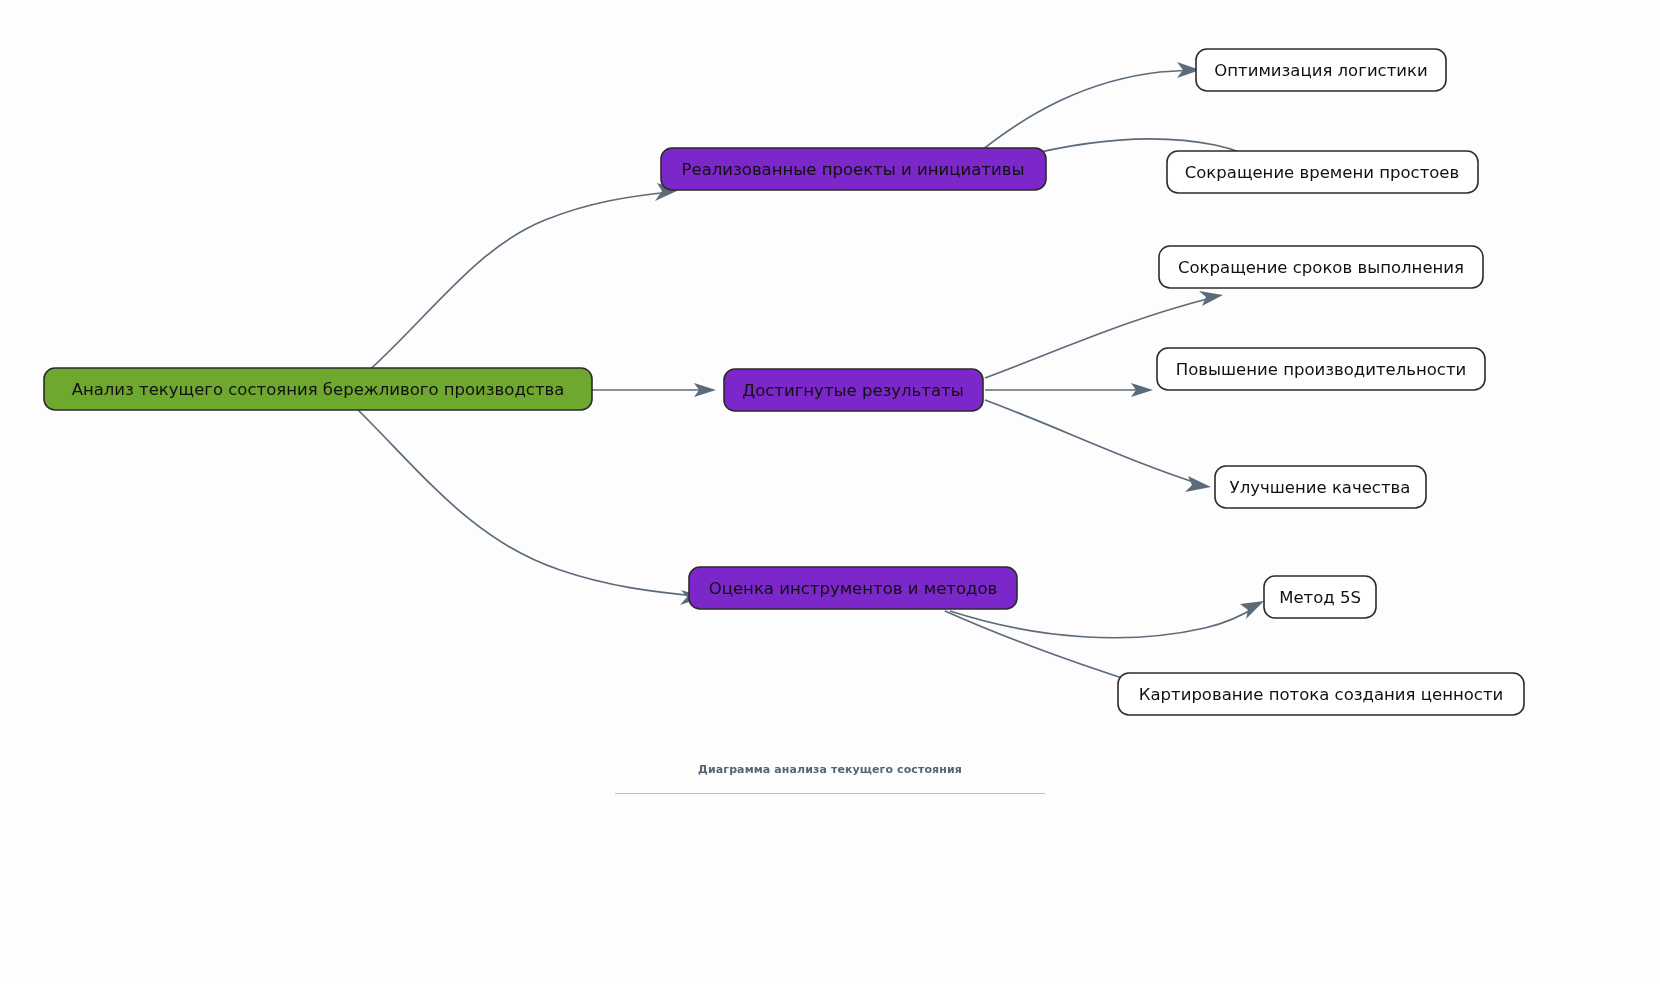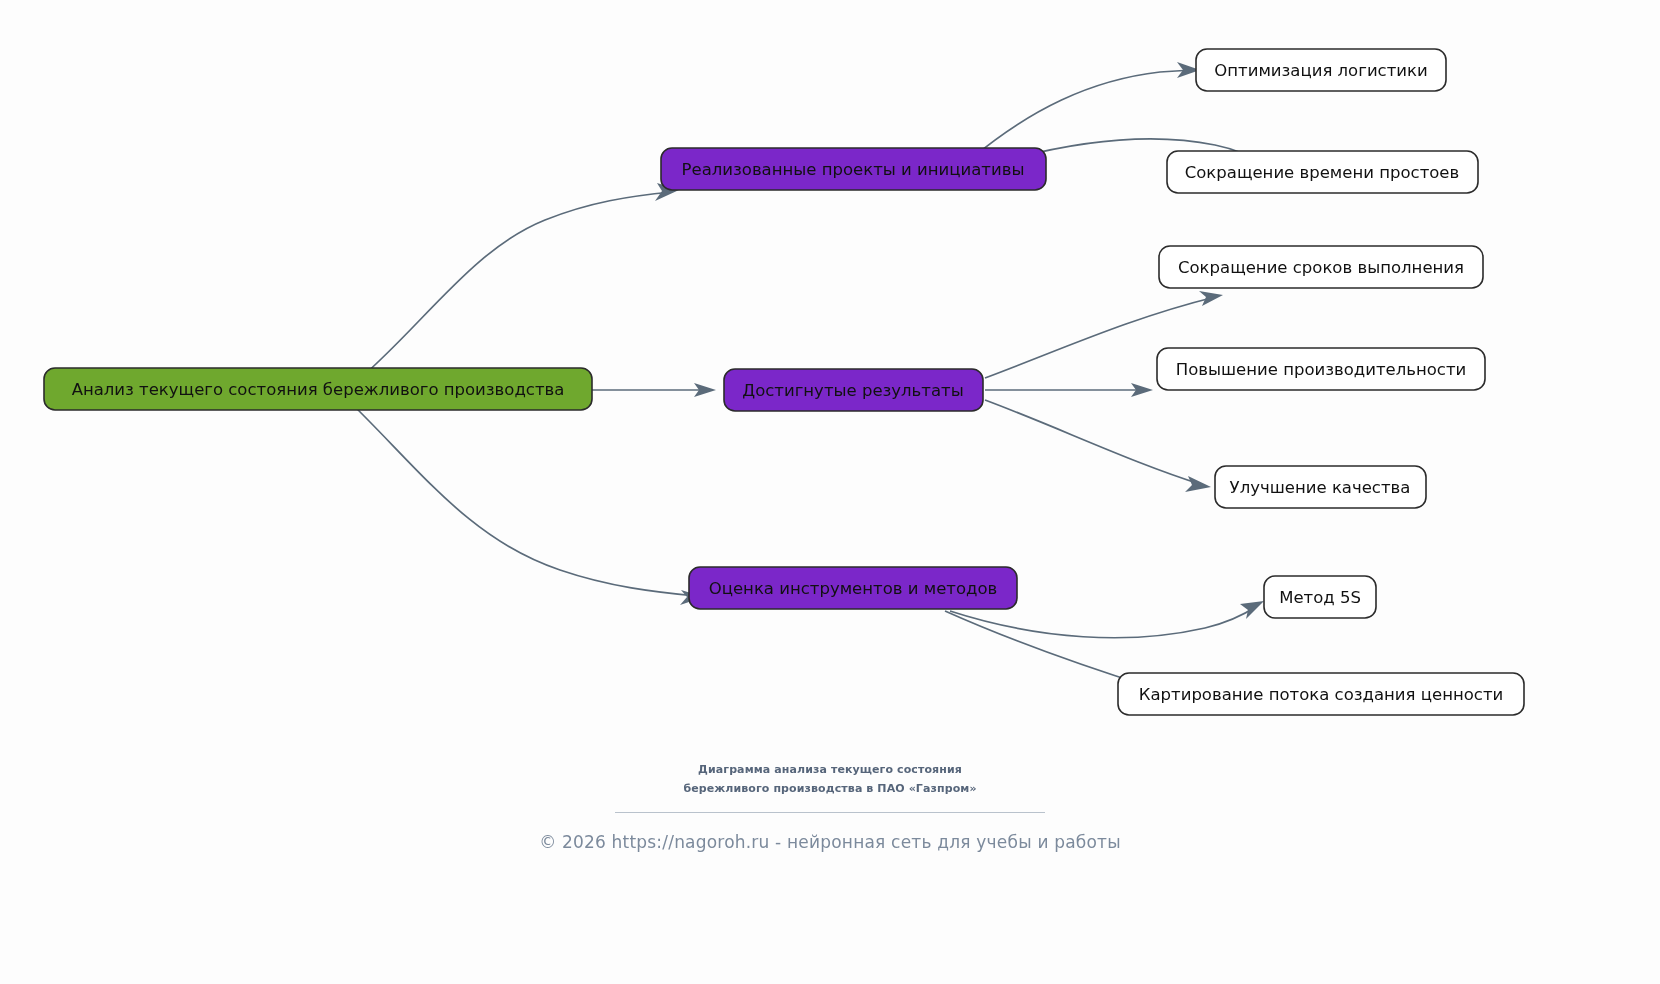--- a/index.html
+++ b/index.html
@@ -154,17 +154,15 @@
       <rect class="node-rect node-leaf" x="1118" y="673" width="406" height="42" rx="11" ry="11"></rect>
       <text class="node-label" x="1321" y="695">Картирование потока создания ценности</text>
     </g>
 
   </svg>
 </div>
 
 <div id="footer">
   <div id="footer-title">
     <span class="l1">Диаграмма анализа текущего состояния</span>
-    <span class="l2">бережливого производства в ПАО «Газпром»</span>
   </div>
   <div id="footer-divider"></div>
-  <div id="footer-copy">© 2026 https://nagoroh.ru - нейронная сеть для учебы и работы</div>
 </div>
 
 </body></html>

